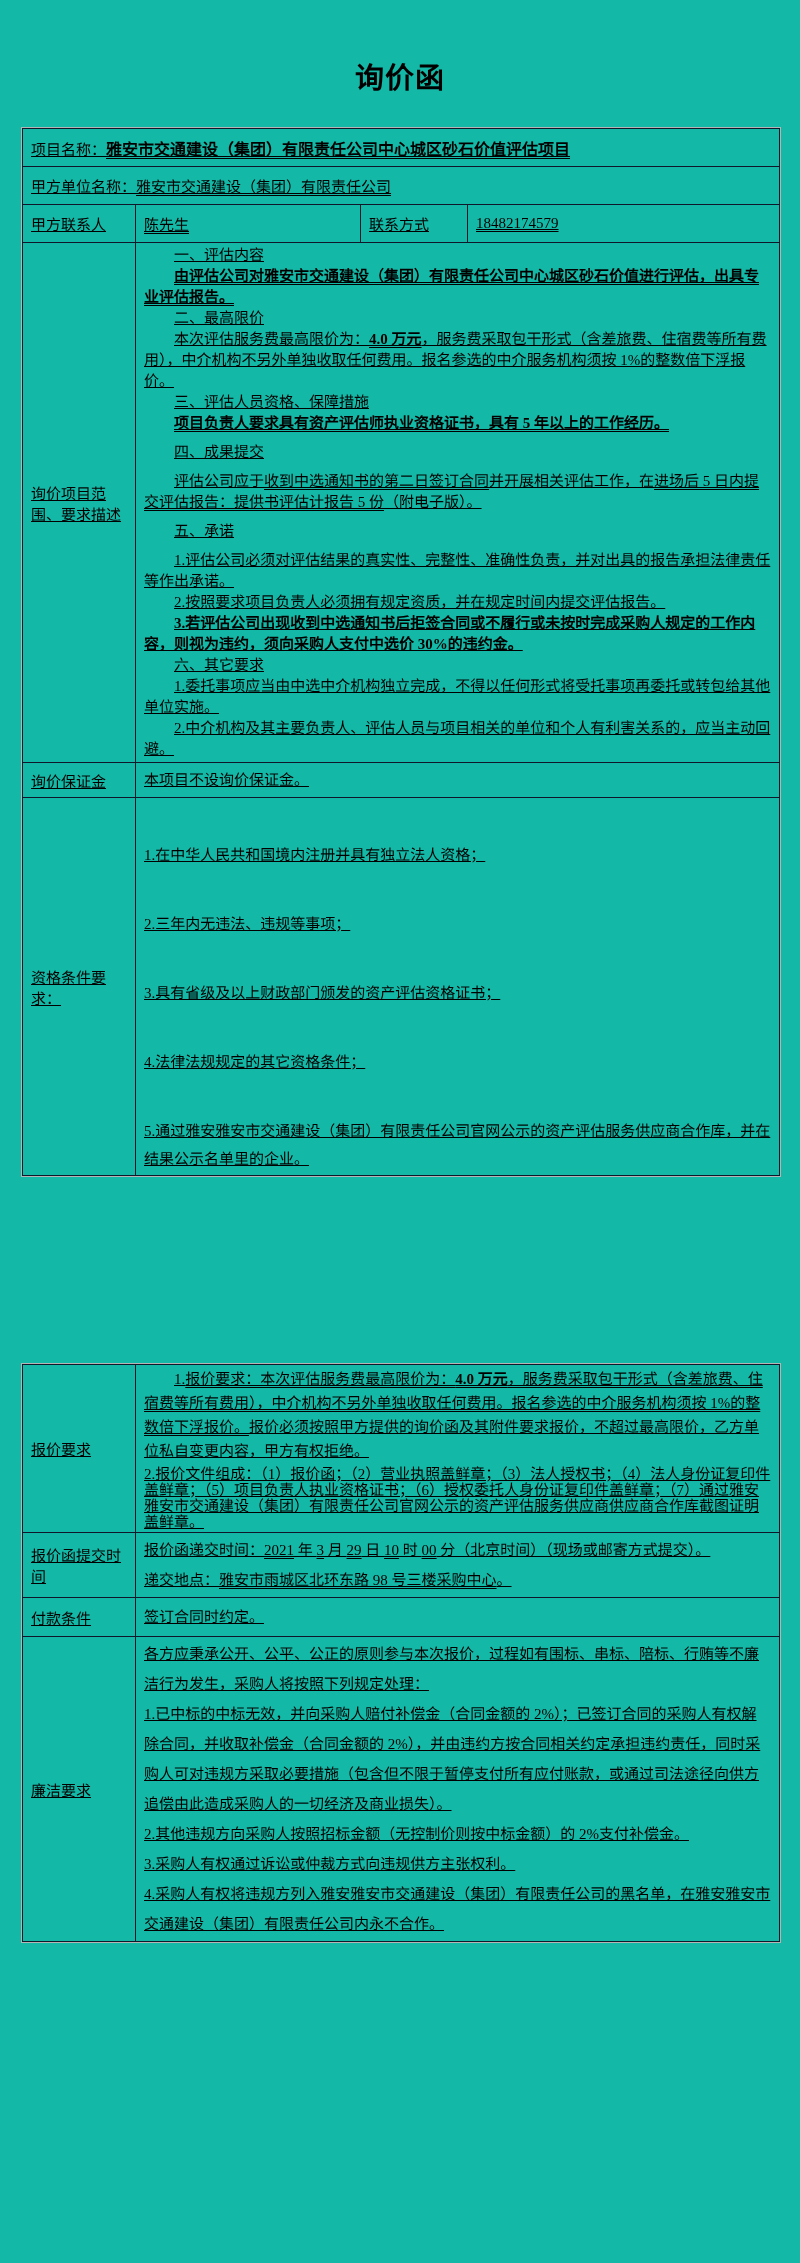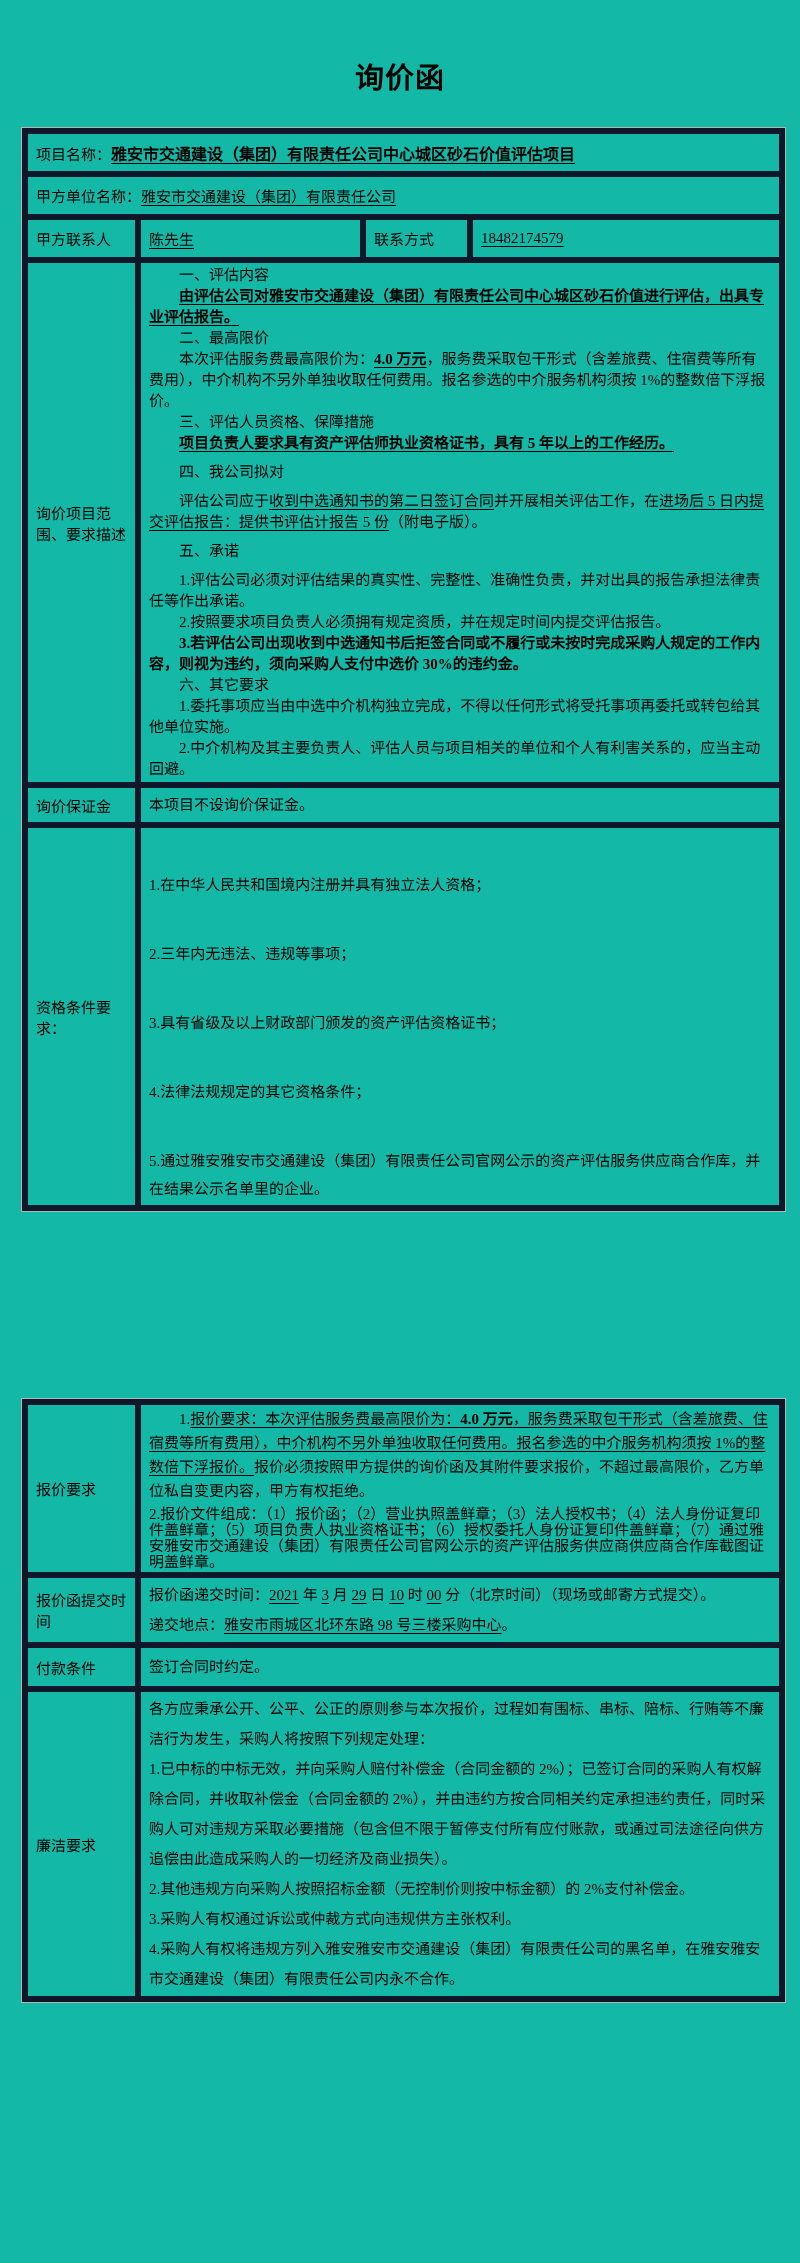--- a/index.html
+++ b/index.html
@@ -17,22 +17,22 @@
     text-indent:2em;
   }
   .doc-table{
     border-collapse:collapse;table-layout:fixed;
     width:757px;margin:32px 0 0 22px;
     font-size:15px;
     outline:1px solid #b5b5b5;
   }
   .t2{margin-top:188px;}
   .doc-table td{
-    border:6px solid #0f172a;vertical-align:middle;
-    padding:2px 8px;word-break:break-all;
+    border:1px solid #0f172a;vertical-align:middle;
+    padding:2px 8px;word-break:break-all;text-decoration:underline;
   }
   .t1 .c1{width:113px;} .t1 .c2{width:225px;} .t1 .c3{width:107px;} .t1 .c4{width:312px;}
   .t2 .c1{width:113px;} .t2 .c2{width:644px;}
   .r-line td{height:33px;}
   .r-line30 td{height:30px;}
   .label-cell{padding:2px 4px;}
   .label-narrow{padding:2px 12px 2px 4px;}
   .b{font-weight:bold;}
   .u{text-decoration:underline;text-underline-offset:3px;text-decoration-thickness:1px;}
   .cell-project .b{font-size:16px;}
@@ -84,21 +84,21 @@
       </tr>
       <tr>
         <td class="label-cell">询价项目范围、要求描述</td>
         <td colspan="3" class="cell-paras cell-scope">
             <p class="ind"><span>一、评估内容</span></p>
             <p class="ind"><span class="b u">由评估公司对雅安市交通建设（集团）有限责任公司中心城区砂石价值进行评估，出具专业评估报告。</span></p>
             <p class="ind"><span>二、最高限价</span></p>
             <p class="ind"><span>本次评估服务费最高限价为：</span><span class="b u">4.0 万元</span><span>，服务费采取包干形式（含差旅费、住宿费等所有费用），中介机构不另外单独收取任何费用。报名参选的中介服务机构须按 1%的整数倍下浮报价。</span></p>
             <p class="ind"><span>三、评估人员资格、保障措施</span></p>
             <p class="ind"><span class="b u">项目负责人要求具有资产评估师执业资格证书，具有 5 年以上的工作经历。</span></p>
-            <p class="ind sp"><span>四、我公司拟对</span></p>
+            <p class="ind sp"><span>四、成果提交</span></p>
             <p class="ind sp"><span>评估公司应于</span><span class="u">收到中选通知书的第二日签订合同</span><span>并开展相关评估工作，在</span><span class="u">进场后 5 日内提交评估报告：提供书评估计报告 5 份</span><span>（附电子版）。</span></p>
             <p class="ind sp"><span>五、承诺</span></p>
             <p class="ind sp"><span>1.评估公司必须对评估结果的真实性、完整性、准确性负责，并对出具的报告承担法律责任等作出承诺。</span></p>
             <p class="ind"><span>2.按照要求项目负责人必须拥有规定资质，并在规定时间内提交评估报告。</span></p>
             <p class="ind"><span class="b">3.若评估公司出现收到中选通知书后拒签合同或不履行或未按时完成采购人规定的工作内容，则视为违约，须向采购人支付中选价 30%的违约金。</span></p>
             <p class="ind"><span>六、其它要求</span></p>
             <p class="ind"><span>1.委托事项应当由中选中介机构独立完成，不得以任何形式将受托事项再委托或转包给其他单位实施。</span></p>
             <p class="ind"><span>2.中介机构及其主要负责人、评估人员与项目相关的单位和个人有利害关系的，应当主动回避。</span></p>
           </td>
       </tr>

